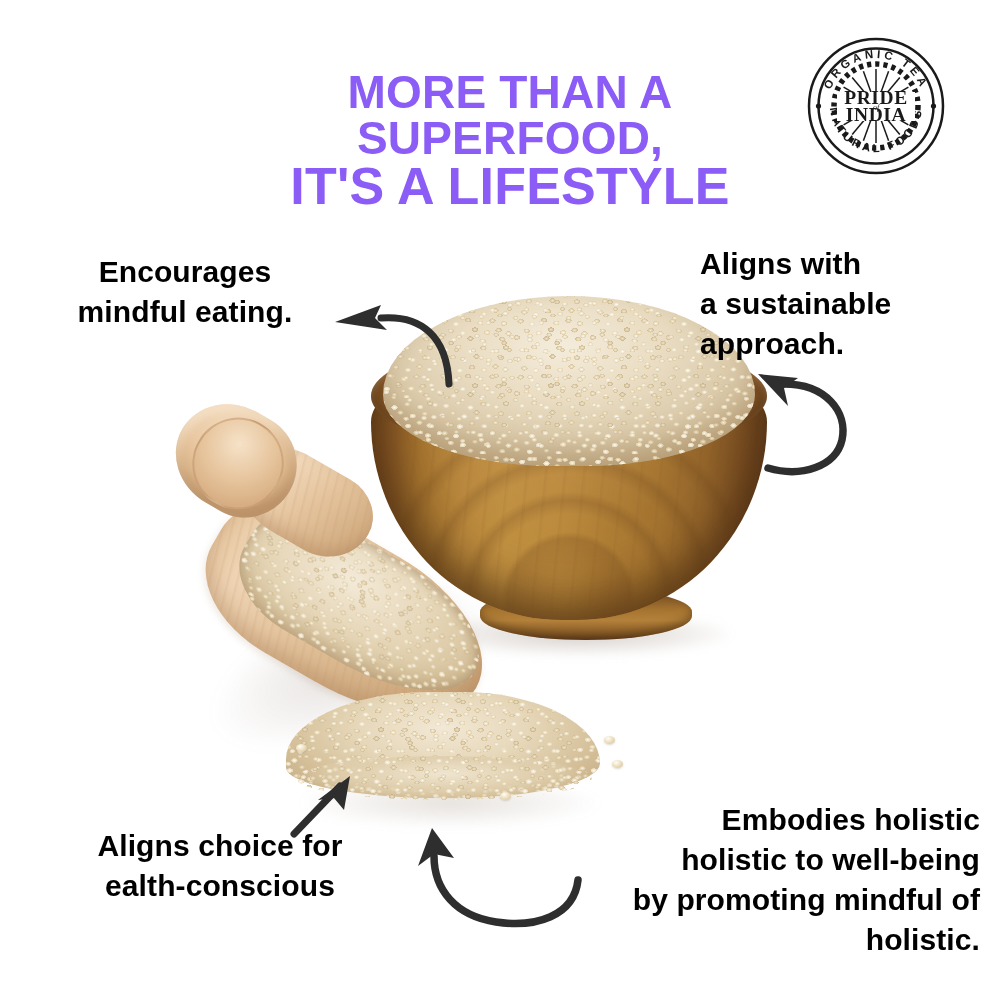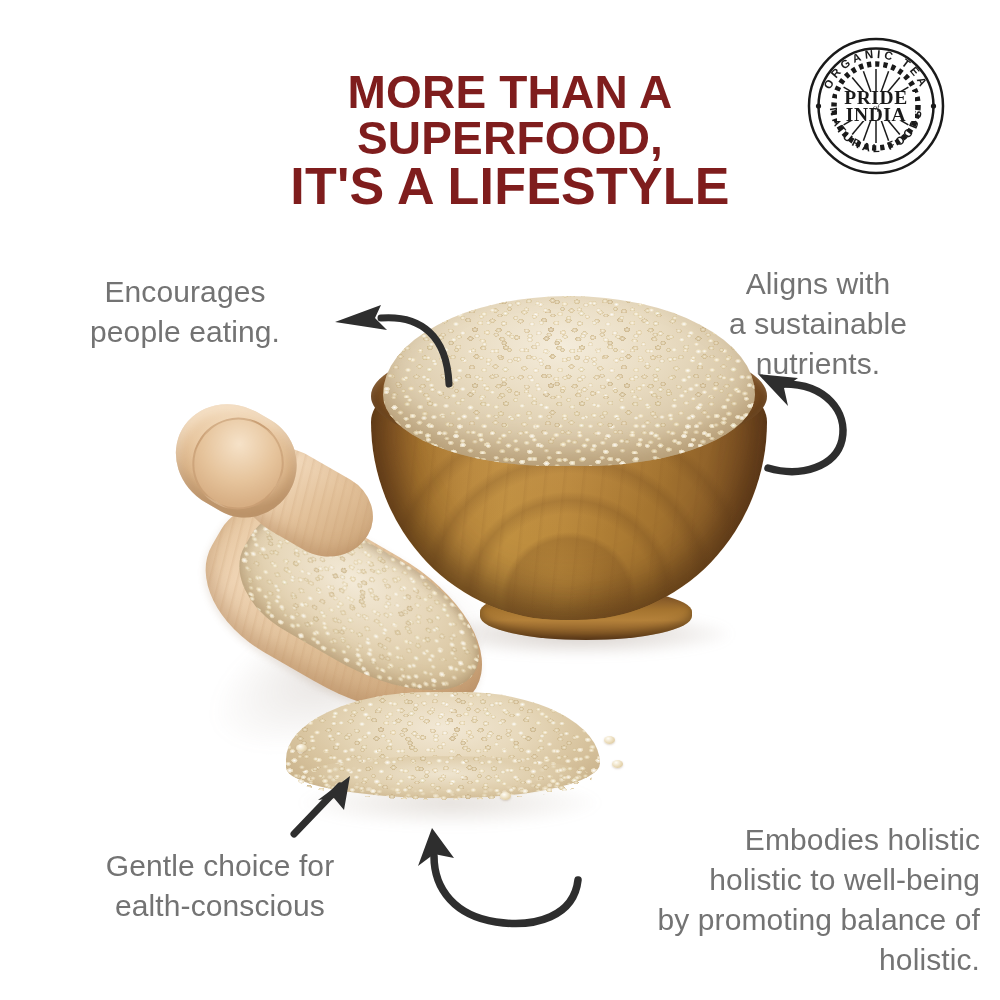--- a/index.html
+++ b/index.html
@@ -20,21 +20,21 @@
     background: #ffffff;
   }
 
   
   #headline {
     position: absolute;
     left: 250px;
     top: 70px;
     width: 520px;
     text-align: center;
-    color: #7f1d1d;
+    color: #8b5cf6;
     font-family: "Liberation Sans", sans-serif;
     font-weight: 700;
     letter-spacing: -0.5px;
     line-height: 0.99;
   }
   .hl-line { display: block; white-space: nowrap; }
   .hl1 { font-size: 46px; letter-spacing: 0.2px; }
   .hl2 { font-size: 46px; letter-spacing: 0.2px; text-align: center; }
   .hl3 { font-size: 52px; letter-spacing: 0.2px; }
 
@@ -44,32 +44,31 @@
     left: 806px;
     top: 36px;
     width: 140px;
     height: 140px;
   }
   #logo svg { display: block; width: 140px; height: 140px; }
 
   
   .caption {
     position: absolute;
-    color: #737373;
+    color: #000000;
     font-family: "Liberation Sans", sans-serif;
-    font-weight: 400;
+    font-weight: 700;
     font-size: 30px;
     line-height: 1.33;
     letter-spacing: 0.1px;
-    margin-top: 20px;
   }
   .caption span { display: block; white-space: nowrap; }
 
   #cap-tl { left: 30px;  top: 252px; width: 310px; text-align: center; }
-  #cap-tr { left: 684px; top: 244px; width: 268px; text-align: center; }
+  #cap-tr { left: 700px; top: 244px; width: 268px; text-align: left; }
   #cap-bl { left: 45px;  top: 826px; width: 350px; text-align: center; }
   #cap-br { left: 520px; top: 800px; width: 460px; text-align: right; }
 
   
   .arrow-svg { position: absolute; overflow: visible; }
   #arrow-tl { left: 325px; top: 288px;  width: 130px; height: 100px; }
   #arrow-tr { left: 752px; top: 368px;  width: 110px; height: 120px; }
   #arrow-bl { left: 286px; top: 772px;  width: 70px;  height: 70px;  }
   #arrow-bc { left: 408px; top: 826px;  width: 180px; height: 110px; }
   .arrow-stroke { fill: none; stroke: #2e2e2e; stroke-linecap: round; stroke-linejoin: round; }
@@ -436,34 +435,34 @@
     <path class="arrow-head" d="M 64,4 L 58,38 L 48,26 L 32,28 Z"></path>
   </svg>
 
   <svg id="arrow-bc" class="arrow-svg" viewBox="0 0 180 110">
     <path class="arrow-stroke" stroke-width="7.5" d="M 170,54 C 166,90 128,102 88,96 C 48,90 26,64 26,30"></path>
     <path class="arrow-head" d="M 24,2 L 46,32 L 26,28 L 10,40 Z"></path>
   </svg>
 
   <div class="caption" id="cap-tl">
     <span>Encourages</span>
-    <span>people eating.</span>
+    <span>mindful eating.</span>
   </div>
 
   <div class="caption" id="cap-tr">
     <span>Aligns with</span>
     <span>a sustainable</span>
-    <span>nutrients.</span>
+    <span>approach.</span>
   </div>
 
   <div class="caption" id="cap-bl">
-    <span>Gentle choice for</span>
+    <span>Aligns choice for</span>
     <span>ealth-conscious</span>
   </div>
 
   <div class="caption" id="cap-br">
     <span>Embodies holistic</span>
     <span>holistic to well-being</span>
-    <span>by promoting balance of</span>
+    <span>by promoting mindful of</span>
     <span>holistic.</span>
   </div>
 
 </div>
 
 </body></html>

